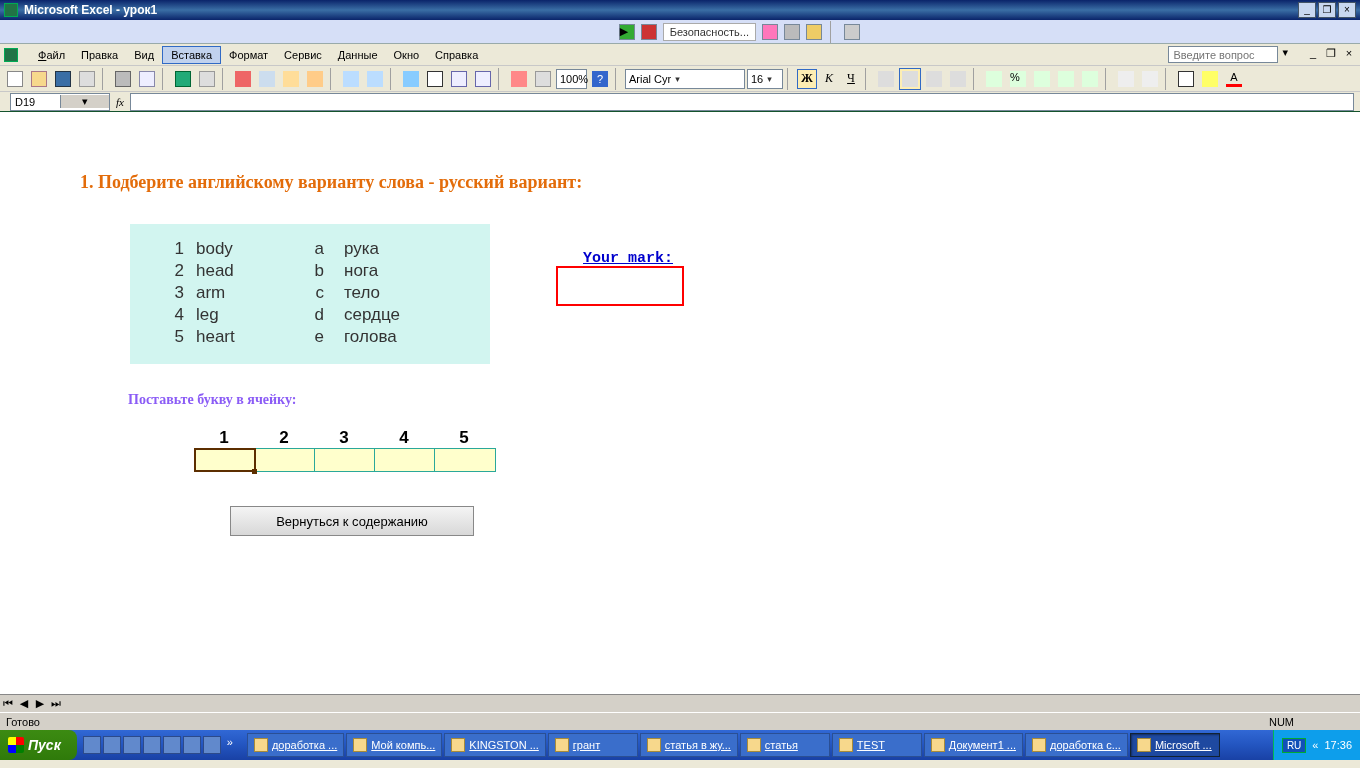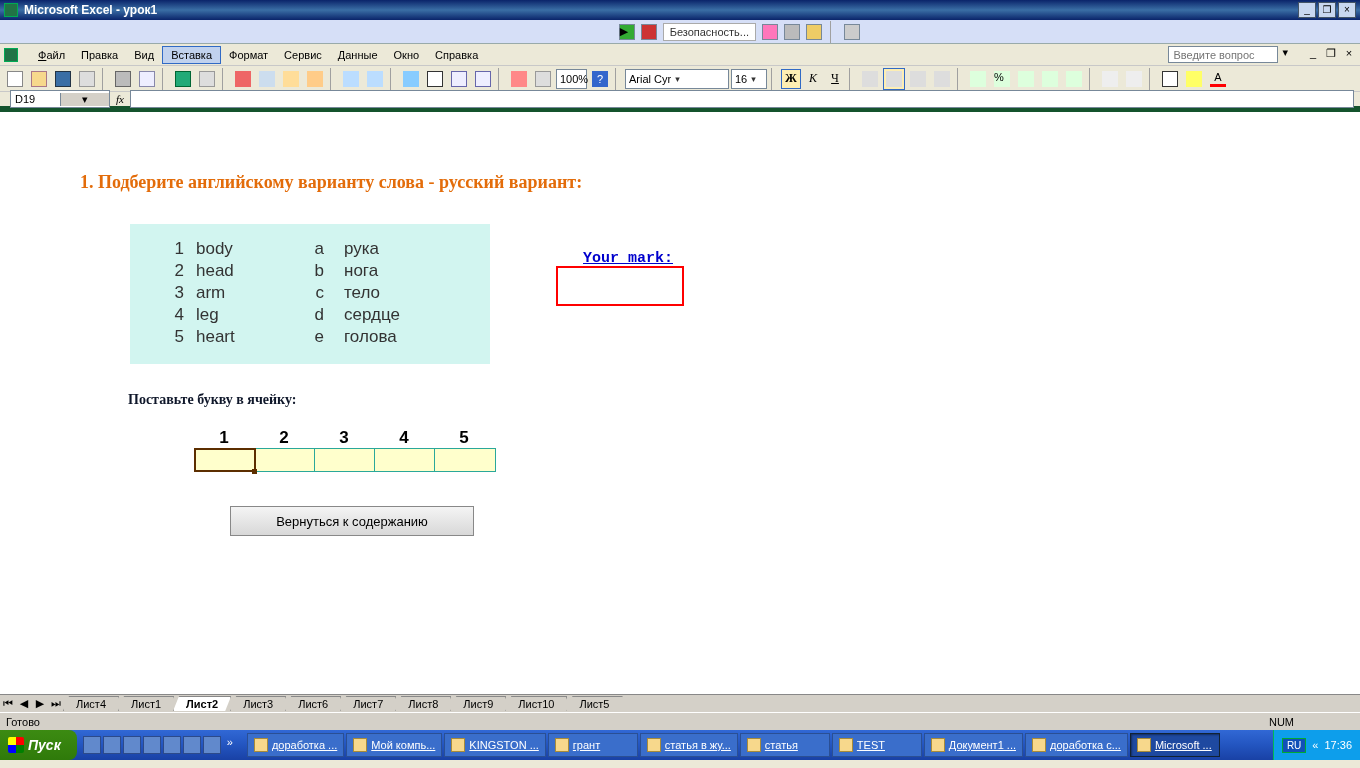--- a/index.html
+++ b/index.html
@@ -31,41 +31,41 @@
 .toolbar { height:26px; background:#ece9d8; border-bottom:1px solid #c8c8c8; display:flex; align-items:center; padding:0 4px; gap:2px; }
 .tb-btn { width:22px; height:22px; display:flex; align-items:center; justify-content:center; cursor:pointer; border:1px solid transparent; }
 .tb-ico-sm { width:16px; height:16px; display:inline-block; }
 .sep { width:6px; height:22px; border-left:1px solid #a0a0a0; margin:0 2px; }
 .tb-field { height:20px; background:#fff; border:1px solid #789; font-size:11px; padding:0 3px; display:flex; align-items:center; }
 .dropdown-arrow::after { content:"▾"; margin-left:4px; font-size:9px; color:#333; }
 .fmt-btn { width:20px; height:20px; border:1px solid transparent; display:flex; align-items:center; justify-content:center; font-size:12px; font-family:"Times New Roman",serif; cursor:pointer; }
 .fmt-btn.pressed { border:1px solid #316ac5; background:#fdeeb3; }
 
 
-.formulabar { height:20px; background:#ece9d8; border-bottom:6px solid #14532d; display:flex; align-items:center; }
+.formulabar { height:20px; background:#ece9d8; border-bottom:1px solid #14532d; display:flex; align-items:center; }
 .namebox { width:100px; height:18px; background:#fff; border:1px solid #789; display:flex; align-items:center; margin-left:10px; }
 .namebox span { flex:1; padding:0 4px; }
 .namebox .dd { width:14px; text-align:center; background:#d4d0c8; border-left:1px solid #789; cursor:pointer; }
 .fx { font-style:italic; font-family:serif; margin:0 6px; }
 .fbar-input { flex:1; height:18px; background:#fff; border:1px solid #789; margin-right:6px; padding:0 4px; }
 
 
 .sheet { background:#fff; position:relative; height:582px; overflow:hidden; }
 .heading1 { color:#e36c0a; font-weight:bold; font-size:18px; font-family:"Times New Roman",serif; position:absolute; left:80px; top:60px; }
 .vocab-box { position:absolute; left:130px; top:112px; width:360px; height:140px; background:#d2f5f0; padding:14px 30px; font-family:Arial,sans-serif; font-size:17px; color:#333; }
 .vocab-row { display:flex; height:22px; align-items:center; }
 .vocab-row .n { width:24px; text-align:right; }
 .vocab-row .en { width:120px; padding-left:12px; }
 .vocab-row .l { width:20px; text-align:right; }
 .vocab-row .ru { padding-left:20px; }
 
 .mark-label { position:absolute; left:583px; top:138px; color:#0000cd; font-weight:bold; font-family:"Courier New",monospace; font-size:15px; text-decoration:underline; }
 .mark-box { position:absolute; left:556px; top:154px; width:128px; height:40px; border:2px solid red; background:#fff; }
 
-.instruction { position:absolute; left:128px; top:280px; color:#0f172a; font-weight:bold; font-family:"Times New Roman",serif; font-size:14px; }
+.instruction { position:absolute; left:128px; top:280px; color:#8b5cf6; font-weight:bold; font-family:"Times New Roman",serif; font-size:14px; }
 
 .answer-head { position:absolute; left:194px; top:316px; display:flex; }
 .answer-head div { width:60px; text-align:center; font-weight:bold; font-size:17px; }
 .answer-cells { position:absolute; left:194px; top:336px; display:flex; border:1px solid #2aa89a; }
 .answer-cells div { width:60px; height:22px; background:#ffffcc; border-right:1px solid #2aa89a; }
 .answer-cells div:last-child { border-right:none; }
 .answer-cells div.sel { outline:2px solid #5c2e00; outline-offset:-1px; position:relative; }
 .answer-cells div.sel::after { content:""; position:absolute; right:-3px; bottom:-3px; width:5px; height:5px; background:#5c2e00; }
 
 .back-btn { position:absolute; left:230px; top:394px; width:244px; height:30px; background:linear-gradient(#f4f4f4,#d8d8d8); border:1px solid #888; font-size:13px; cursor:pointer; font-family:Arial; }
@@ -217,21 +217,21 @@
       <span class="tb-ico-sm i-misc"></span>
     </div>
   <div class="tb-field dropdown-arrow" style="width:31px">
       <span>100%</span>
     </div>
   <div class="tb-btn">
       <span class="tb-ico-sm" style="background:#36c;color:#fff;text-align:center;line-height:16px;">?</span>
     </div>
   <span class="sep"></span>
 
-  <div class="tb-field dropdown-arrow" style="width:104px">
+  <div class="tb-field dropdown-arrow" style="width:120px">
       <span>Arial Cyr</span>
     </div>
   <div class="tb-field dropdown-arrow" style="width:36px">
       <span>16</span>
     </div>
   <span class="sep"></span>
   <div class="fmt-btn pressed" style="font-weight:bold">Ж</div>
   <div class="fmt-btn" style="font-style:italic">К</div>
   <div class="fmt-btn" style="text-decoration:underline">Ч</div>
   <span class="sep"></span>
@@ -348,32 +348,20 @@
     </div>
 
   <button class="back-btn">Вернуться к содержанию</button>
 </div>
 
 <div class="sheettabs">
   <div class="nav-tri">⏮</div>
   <div class="nav-tri">◀</div>
   <div class="nav-tri">▶</div>
   <div class="nav-tri">⏭</div>
-  <div id="sheet-tabs-holder" style="display:flex;">
-      <div class="sheet-tab">Лист4</div>
-      <div class="sheet-tab">Лист1</div>
-      <div class="sheet-tab active">Лист2</div>
-      <div class="sheet-tab">Лист3</div>
-      <div class="sheet-tab">Лист6</div>
-      <div class="sheet-tab">Лист7</div>
-      <div class="sheet-tab">Лист8</div>
-      <div class="sheet-tab">Лист9</div>
-      <div class="sheet-tab">Лист10</div>
-      <div class="sheet-tab">Лист5</div>
-    </div>
 </div>
 
 <div class="statusbar">
   <span>Готово</span>
   <span style="margin-right:60px;">NUM</span>
 </div>
 
 <div class="taskbar">
   <div class="start">
     <span style="width:16px;height:16px;background:conic-gradient(red 0 25%,green 0 50%,blue 0 75%,yellow 0);border-radius:2px;"></span>

